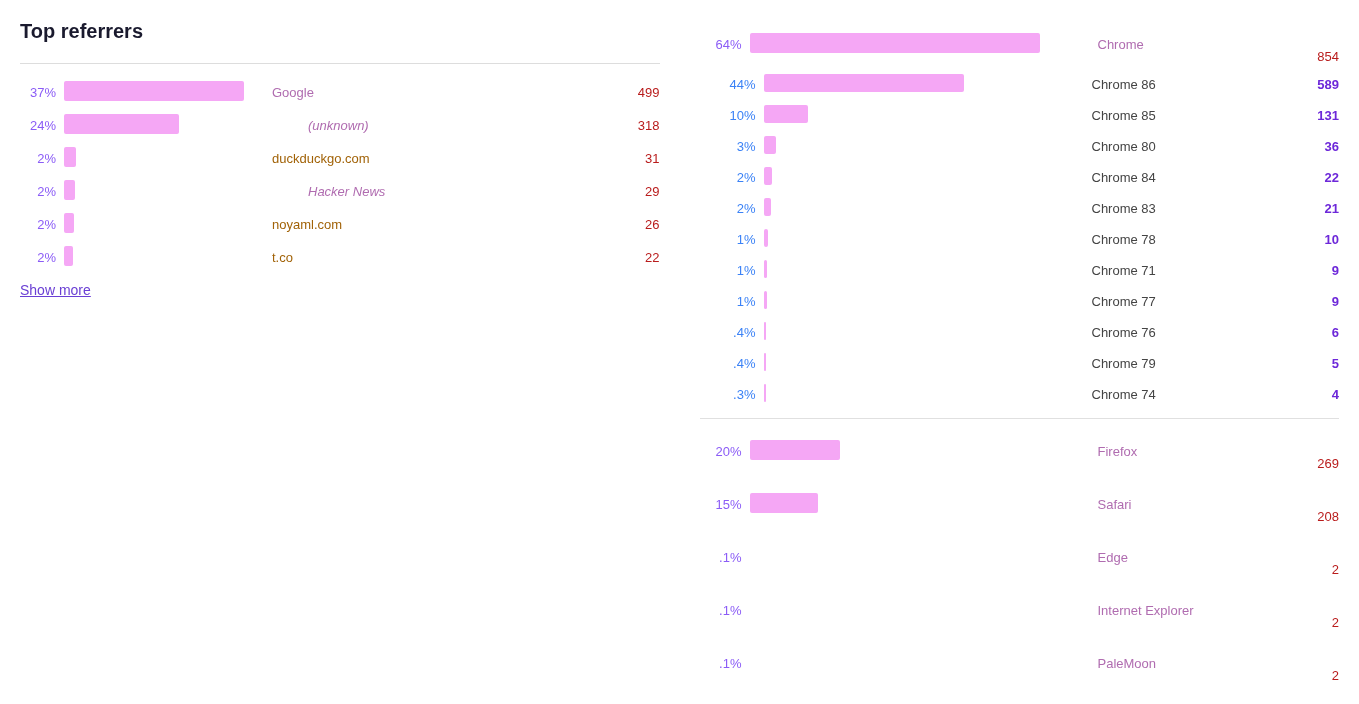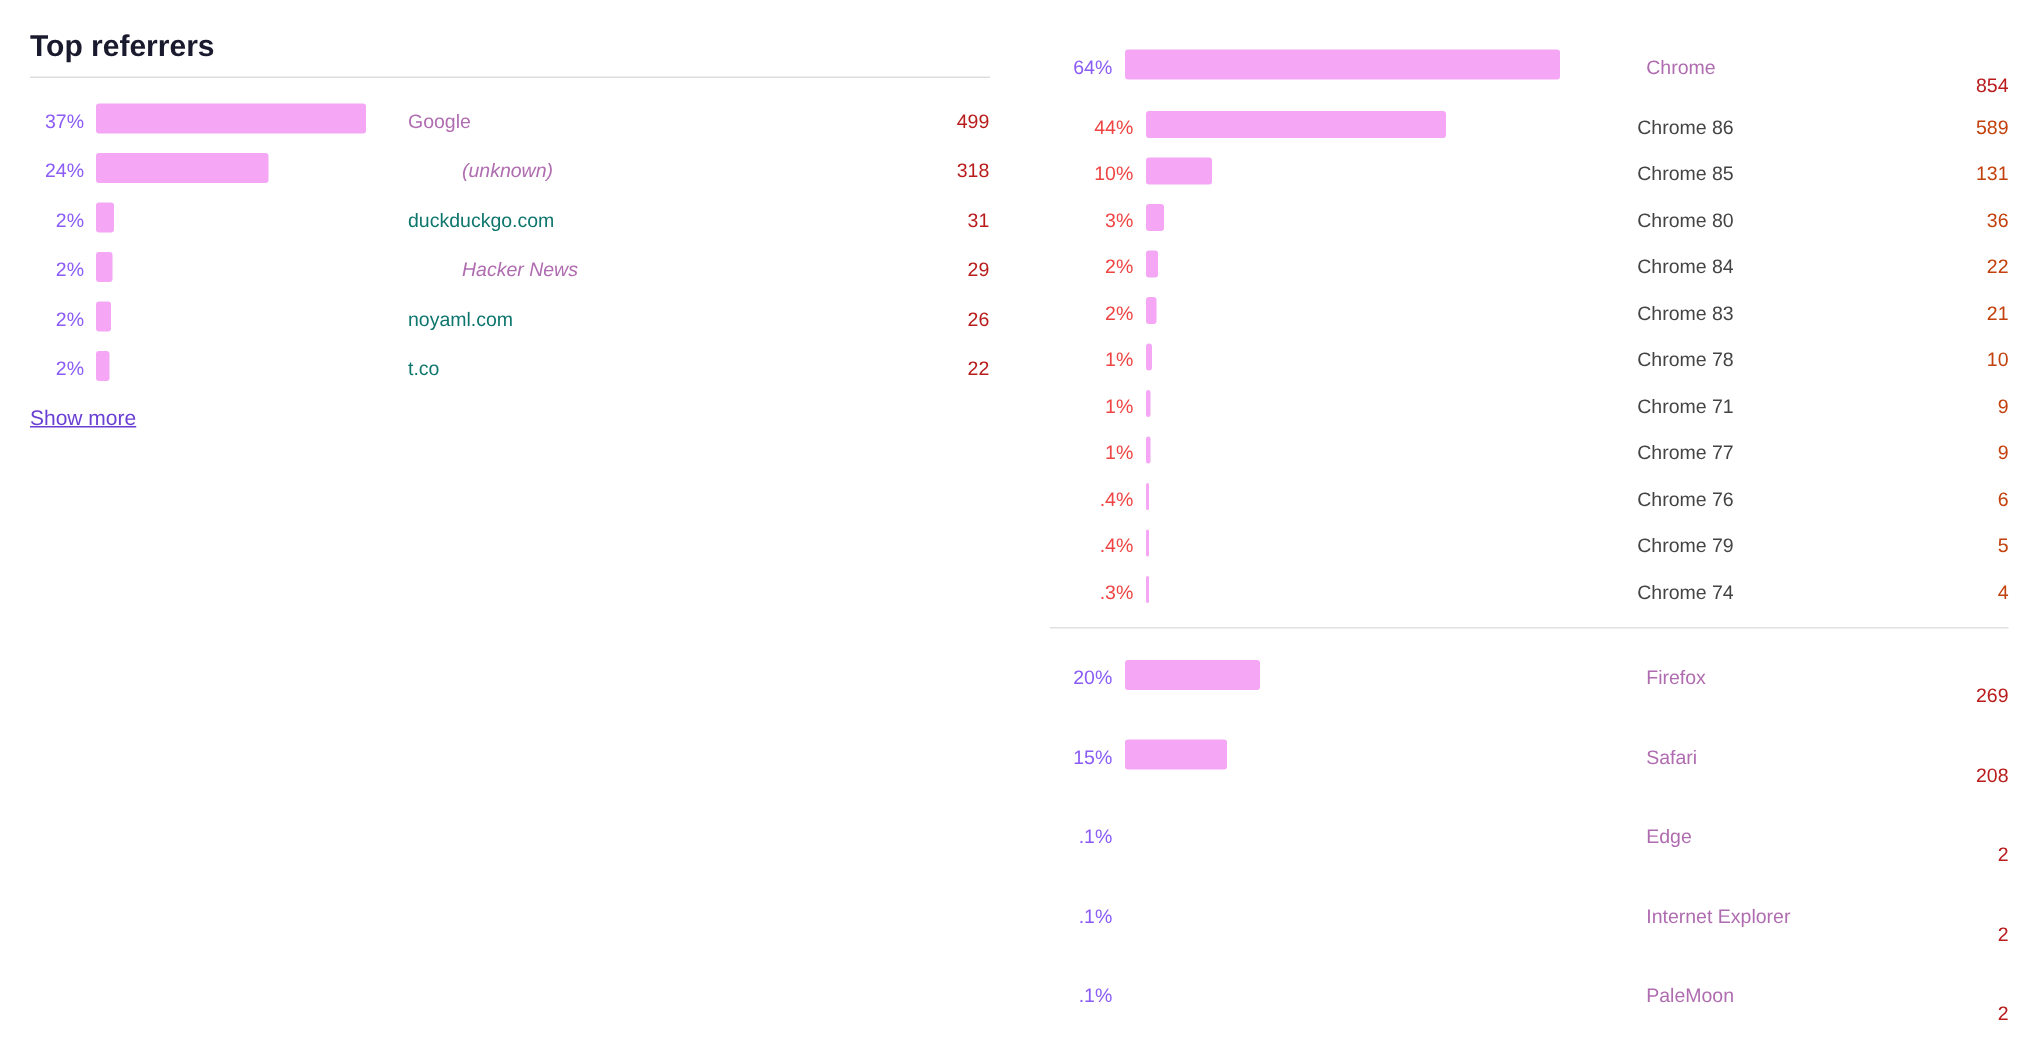--- a/index.html
+++ b/index.html
@@ -15,21 +15,21 @@
       gap: 40px;
     }
     .section {
       flex: 1;
     }
     .section-title {
       font-size: 20px;
       font-weight: 600;
       color: #1a1a2e;
       margin-bottom: 12px;
-      padding-bottom: 8px;
+      padding-bottom: 20px;
       border-bottom: 1px solid #ddd;
     }
     .data-row {
       display: flex;
       align-items: center;
       padding: 5px 0;
       gap: 8px;
       min-height: 28px;
     }
     .pct {
@@ -44,21 +44,21 @@
       flex-shrink: 0;
     }
     .bar {
       height: 20px;
       background: #f5a7f5;
       border-radius: 2px;
       display: inline-block;
     }
     .label {
       flex: 1;
-      color: #0f766e;
+      color: #a16207;
       font-size: 13px;
       white-space: nowrap;
     }
     .label.italic {
       font-style: italic;
       color: #b06cb0;
       margin-left: 36px;
     }
     .label.pink-text {
       color: #b06cb0;
@@ -94,38 +94,39 @@
       display: flex;
       align-items: center;
       padding: 5px 0;
       gap: 8px;
       min-height: 26px;
       padding-left: 20px;
     }
     .sub-pct {
       width: 36px;
       text-align: right;
-      color: #ef4444;
+      color: #3b82f6;
       flex-shrink: 0;
       font-size: 13px;
     }
     .sub-bar-wrap {
       width: 320px;
       flex-shrink: 0;
     }
     .sub-label {
       flex: 1;
       color: #444;
       font-size: 13px;
     }
     .sub-count {
       width: 60px;
       text-align: right;
-      color: #c2410c;
-      font-size: 13px;
+      color: #6d28d9;
+      font-size: 13px;
+      font-weight: bold;
     }
     .sub-bar {
       height: 18px;
       background: #f5a7f5;
       border-radius: 2px;
       display: inline-block;
     }
     .group-block {
       margin-bottom: 4px;
     }

